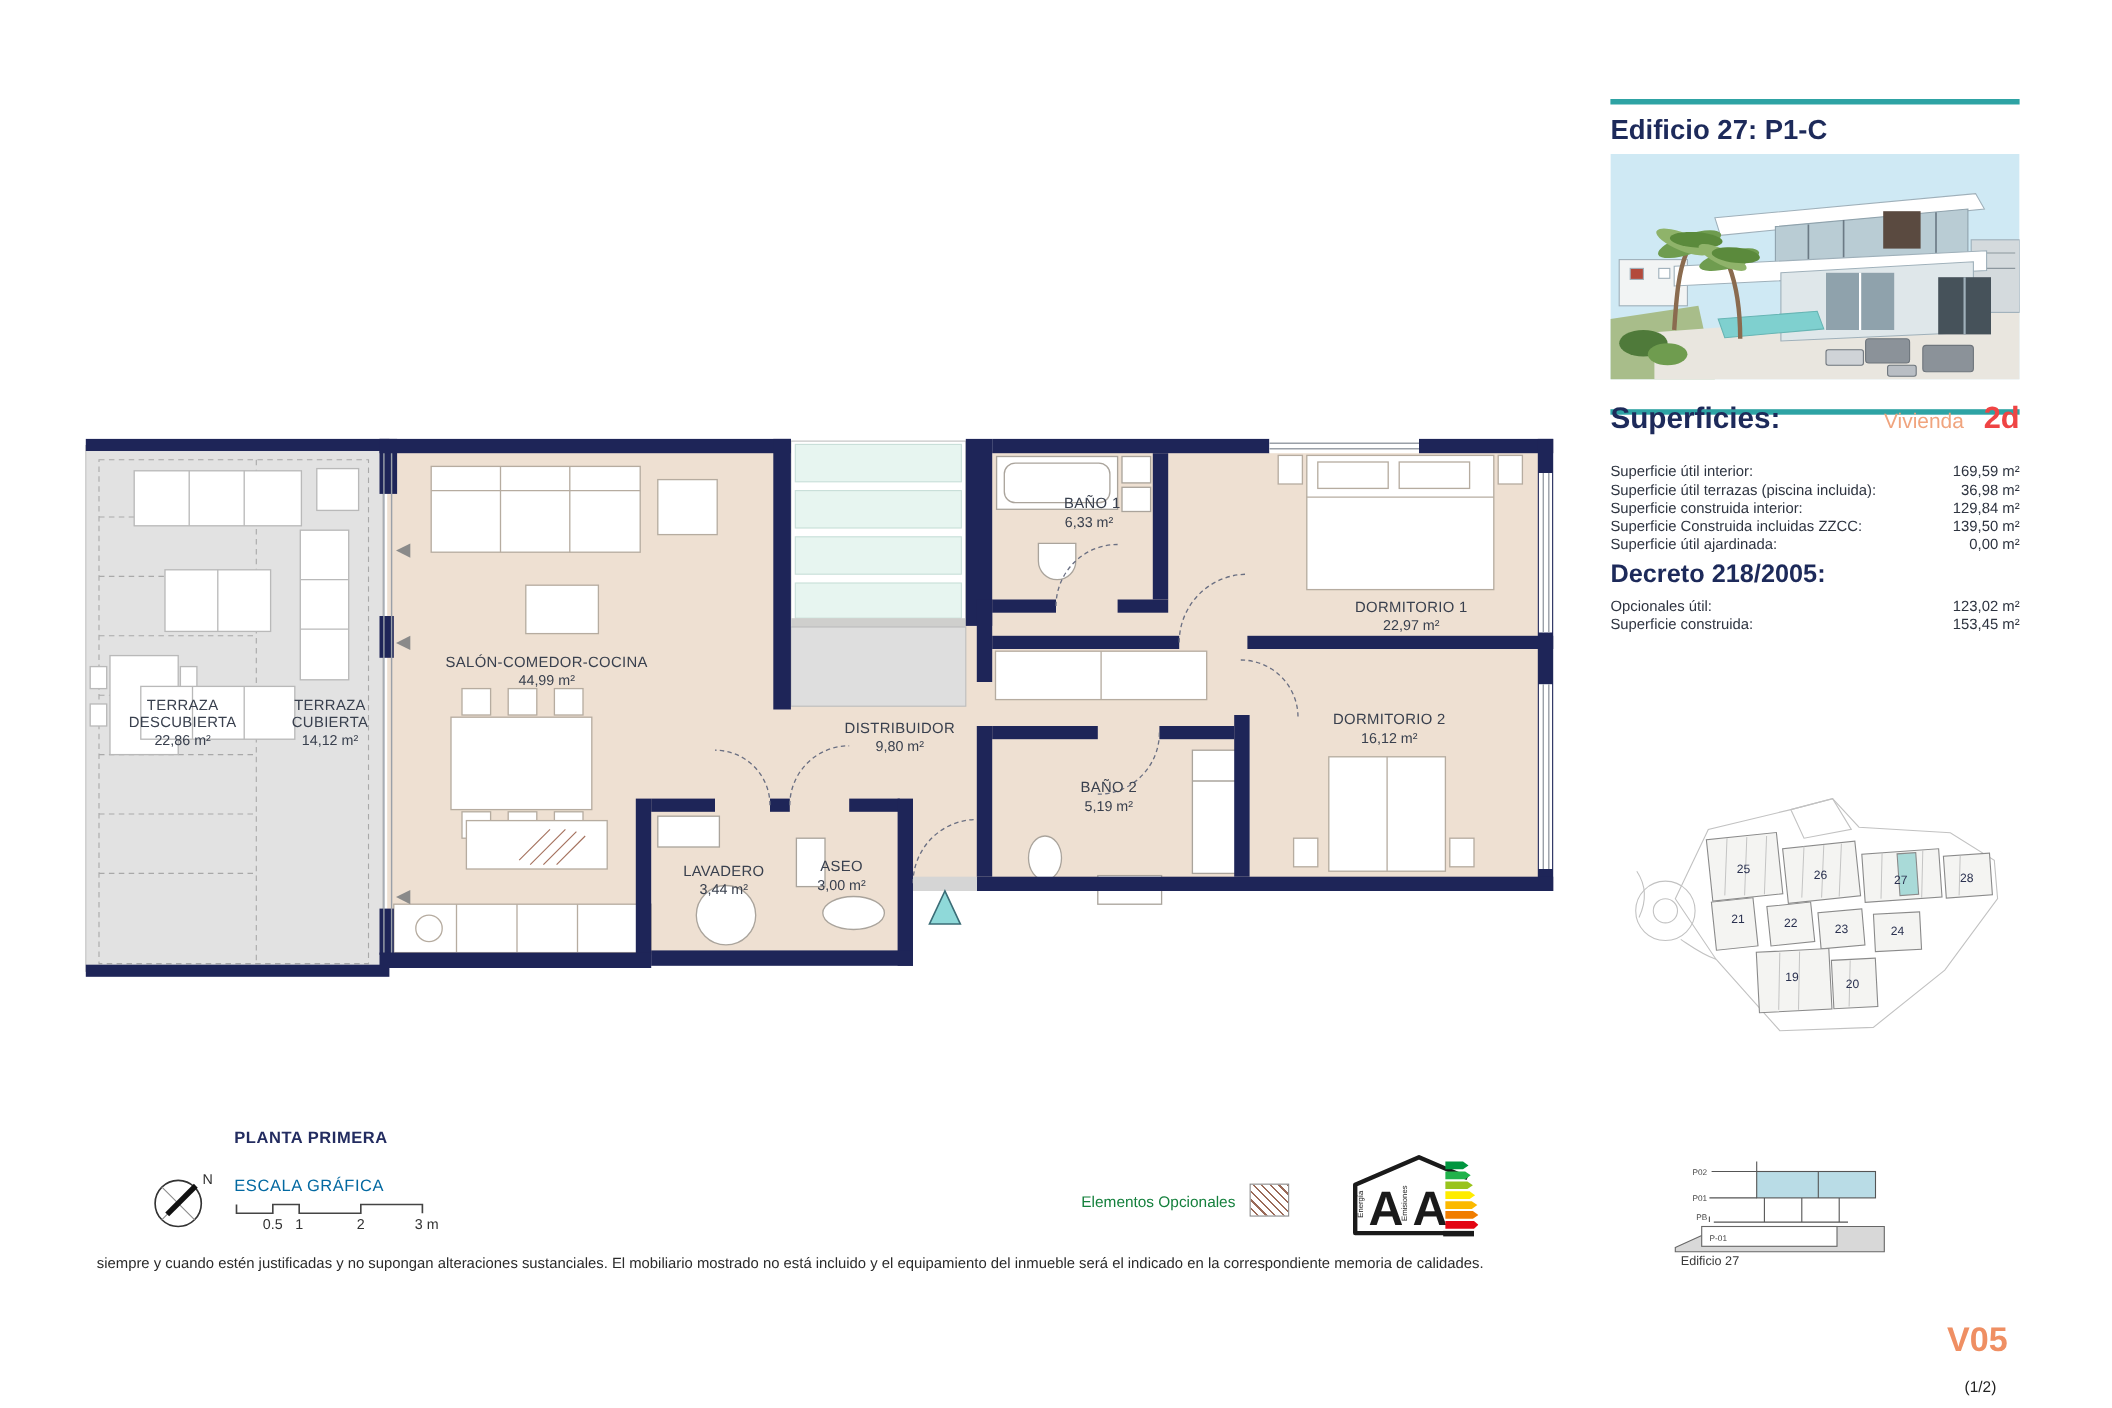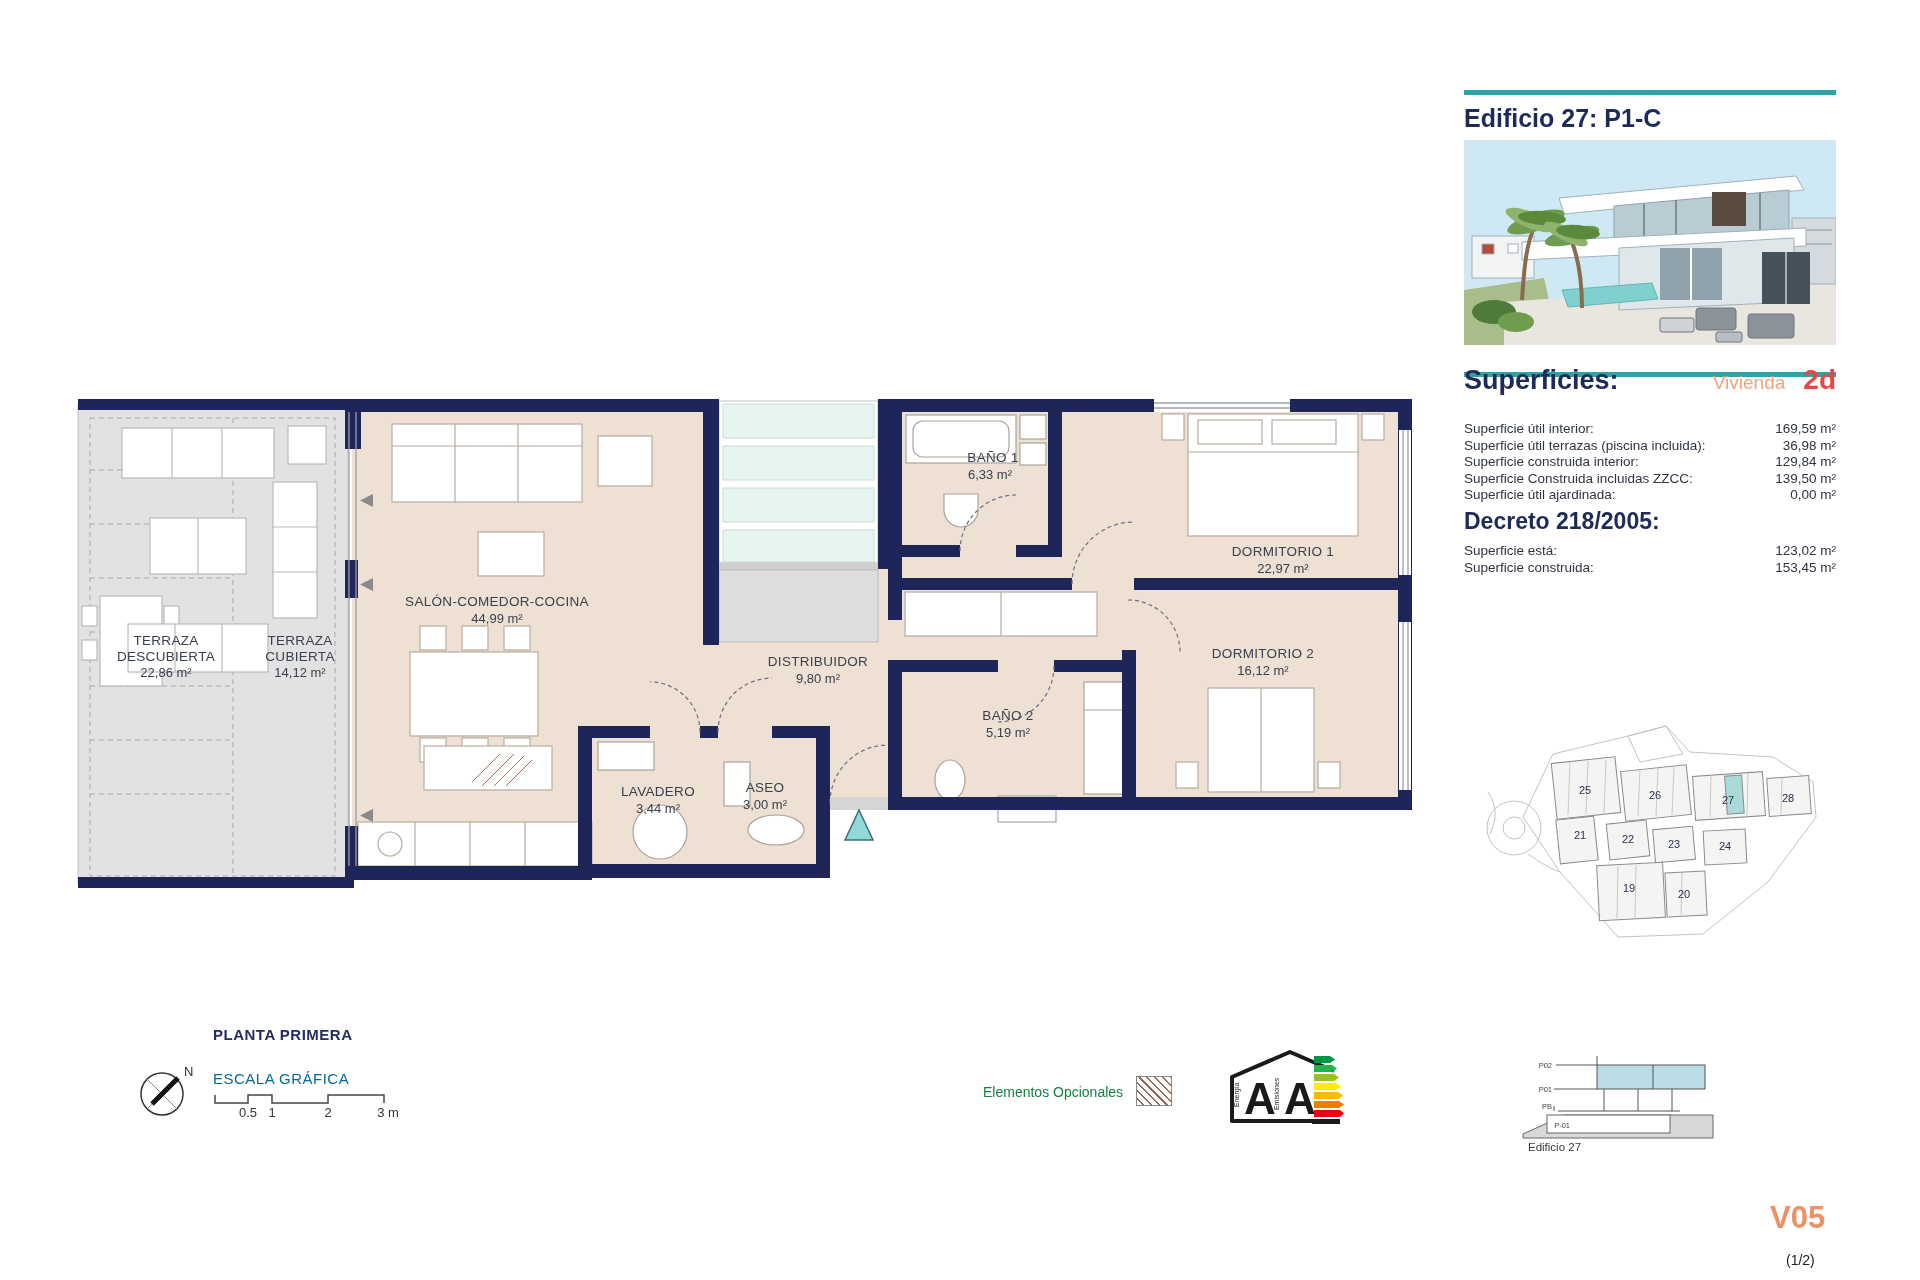--- a/index.html
+++ b/index.html
@@ -304,20 +304,21 @@
     <polygon points="92,30 112,30 117,33.5 112,37 92,37" fill="#99c31c"></polygon>
     <polygon points="92,39 114,39 119,42.5 114,46 92,46" fill="#ffec00"></polygon>
     <polygon points="92,48 116,48 121,51.5 116,55 92,55" fill="#fbb900"></polygon>
     <polygon points="92,57 117,57 122,60.5 117,64 92,64" fill="#f07d00"></polygon>
     <polygon points="92,66 118,66 122,69.5 118,73 92,73" fill="#e30613"></polygon>
   </g>
   <rect x="90" y="75" width="28" height="5" fill="#1a1a1a"></rect>
 </svg>
 
 <div class="abs disclaimer">
+  <div>siempre y cuando estén justificadas y no supongan alteraciones sustanciales. El mobiliario mostrado no está incluido y el equipamiento del inmueble será el indicado en la correspondiente memoria de calidades.</div>
 </div>
 
 <div class="abs teal-bar" style="top:90px;"></div>
 <div class="abs sb-title">Edificio 27: P1-C</div>
 
 <svg id="villa-svg" class="abs" viewBox="0 0 372 205">
   <rect x="0" y="0" width="372" height="205" fill="#cfe9f4"></rect>
   <polygon points="0,150 80,138 95,205 0,205" fill="#a8bd8a"></polygon>
   <polygon points="40,162 372,138 372,205 40,205" fill="#e9e6df"></polygon>
   <g stroke="#9fb0ba" stroke-width="1">
@@ -391,21 +392,21 @@
   </div>
   <div class="sup-row">
     <span>Superficie útil ajardinada:</span>
     <span>0,00 m²</span>
   </div>
 </div>
 
 <div class="abs decreto-heading">Decreto 218/2005:</div>
 <div class="abs decreto-rows">
   <div class="sup-row">
-    <span>Superficie está:</span>
+    <span>Opcionales útil:</span>
     <span>123,02 m²</span>
   </div>
   <div class="sup-row">
     <span>Superficie construida:</span>
     <span>153,45 m²</span>
   </div>
 </div>
 
 <svg id="siteplan-svg" class="abs" viewBox="0 0 400 235">
   <g fill="none" stroke="#c2c2c2" stroke-width="1">

